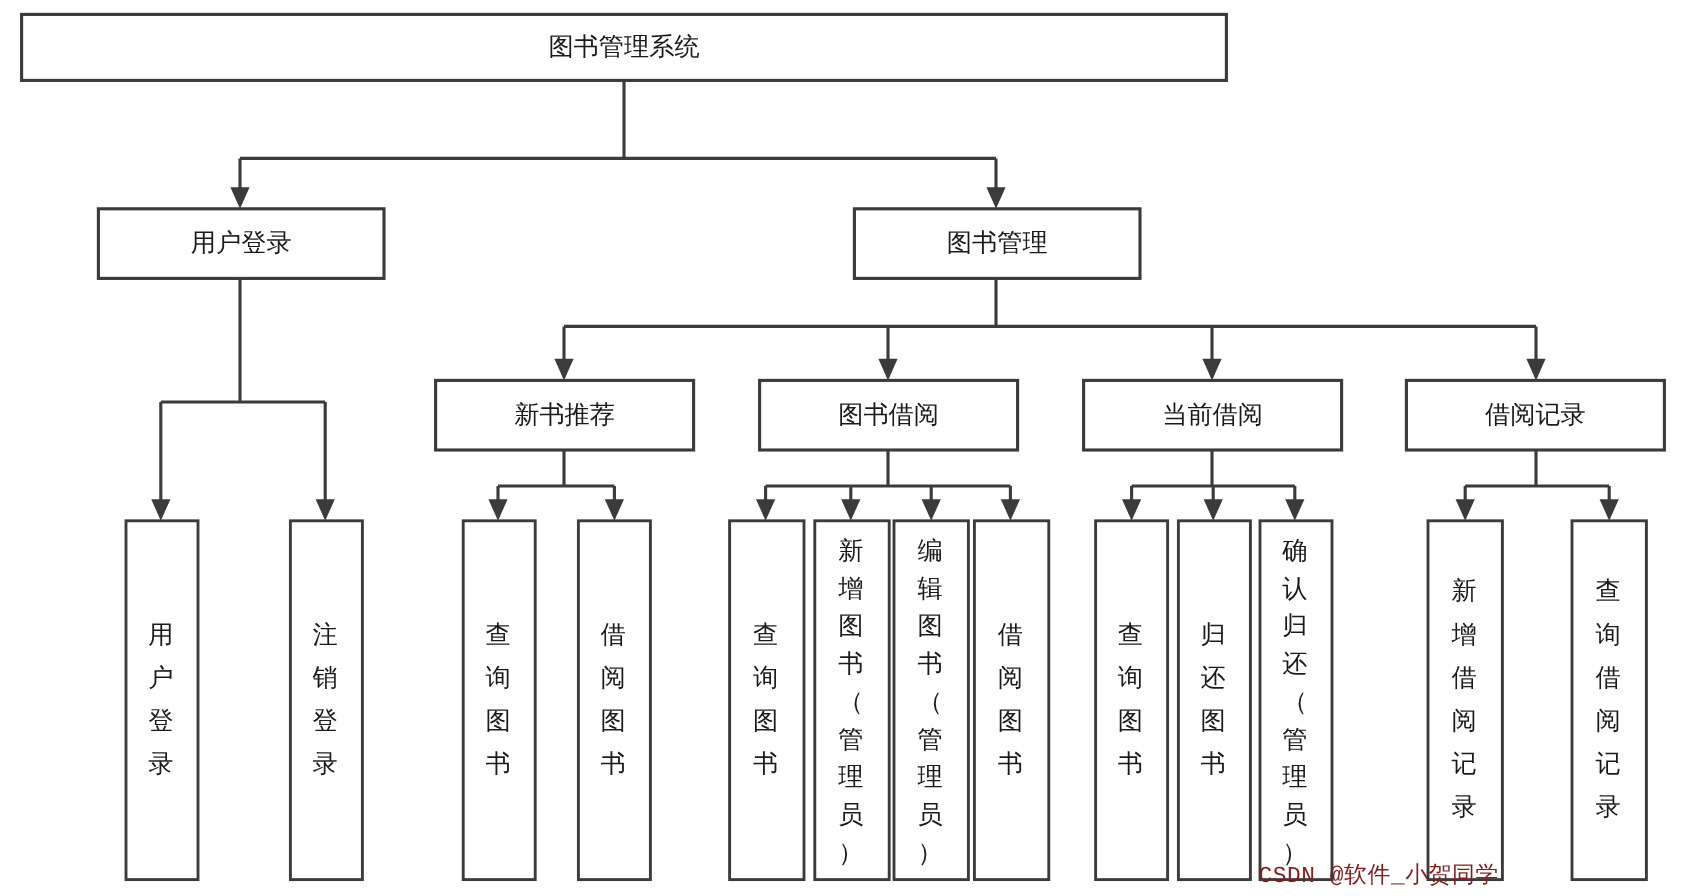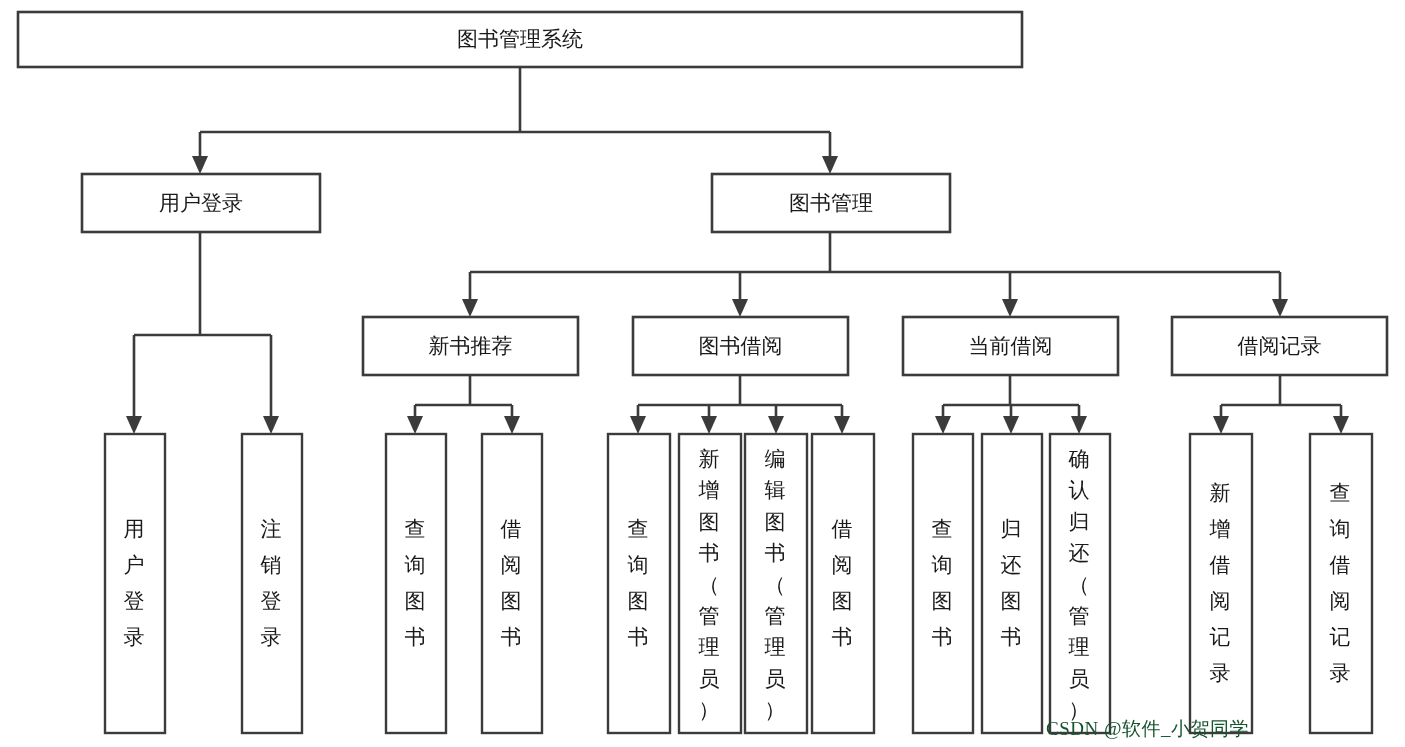--- a/index.html
+++ b/index.html
@@ -53,23 +53,23 @@
     stroke-linejoin: miter;
   }
   .arrow-head {
     fill: #3b3b3b;
     stroke: none;
   }
   .watermark {
     position: absolute;
     right: 8px;
     bottom: 5px;
-    font-family: Liberation Serif, serif;
+    font-family: Liberation Mono, monospace;
     font-size: 19px;
-    color: #14532d;
+    color: #7f1d1d;
     white-space: nowrap;
     letter-spacing: 0.5px;
     pointer-events: none;
   }
 </style>
 </head>
 <body>
 
 <div id="diagram-root">
   <svg class="diagram" viewBox="0 0 1405 747" xmlns="http://www.w3.org/2000/svg">

